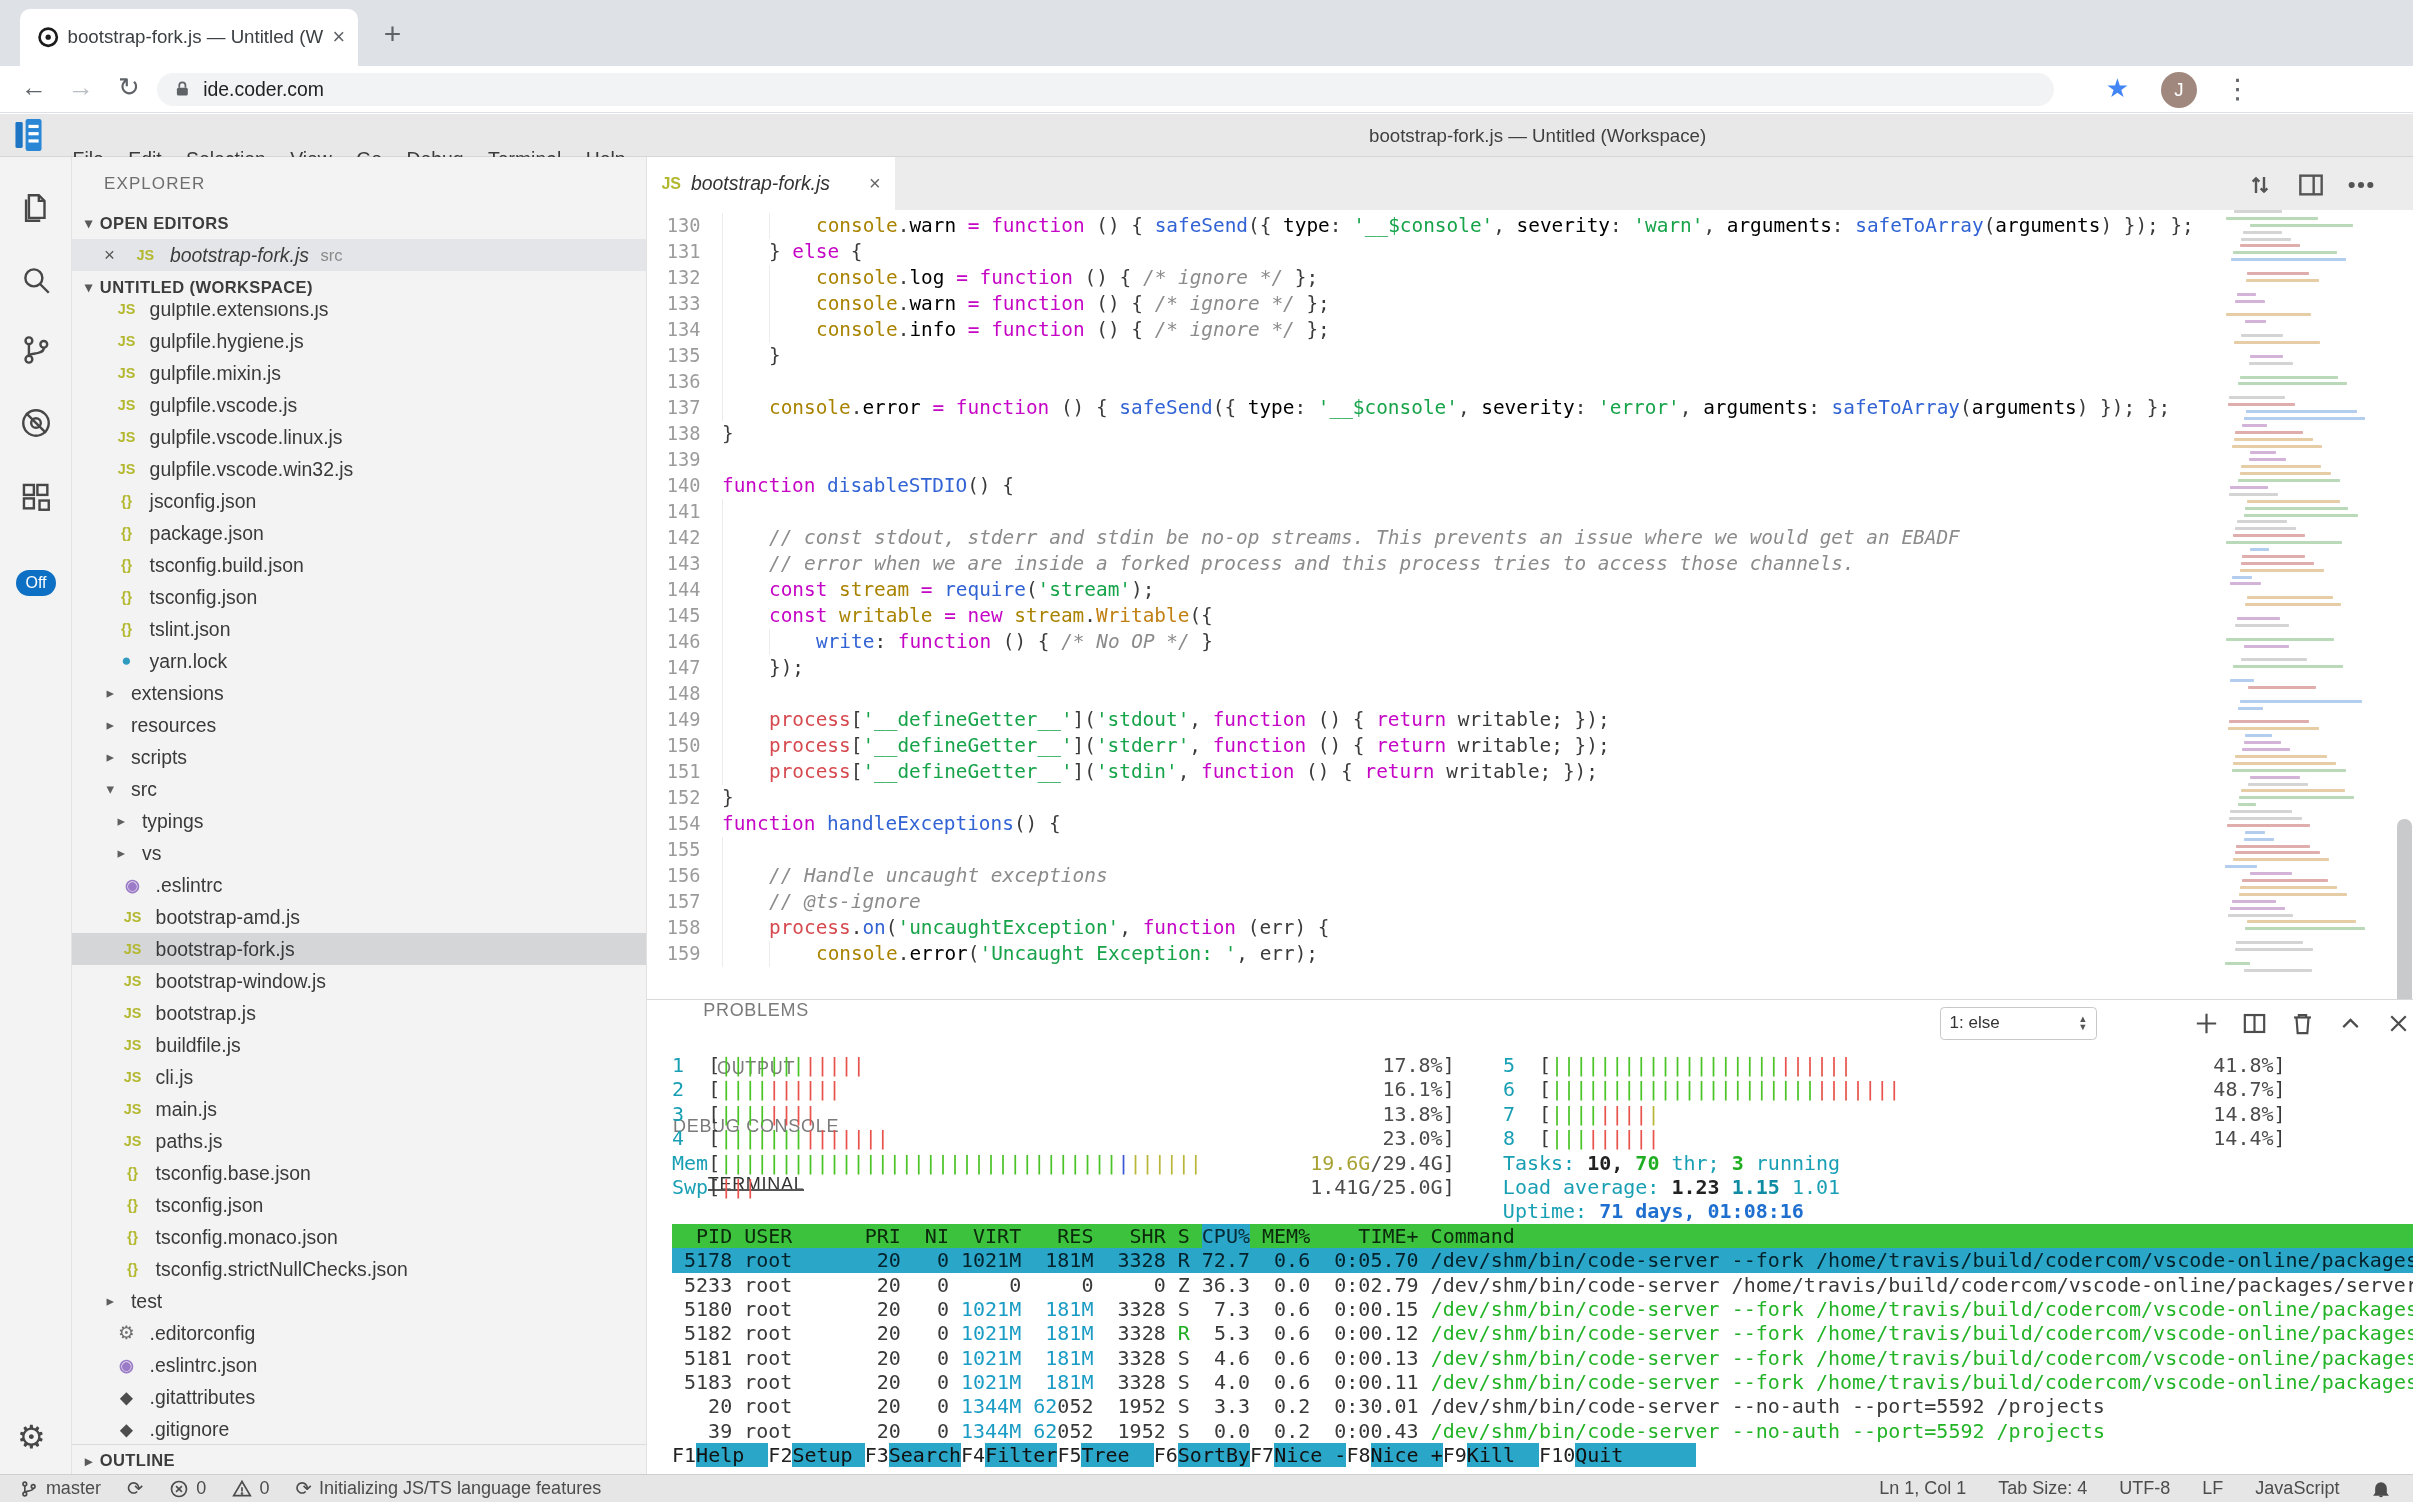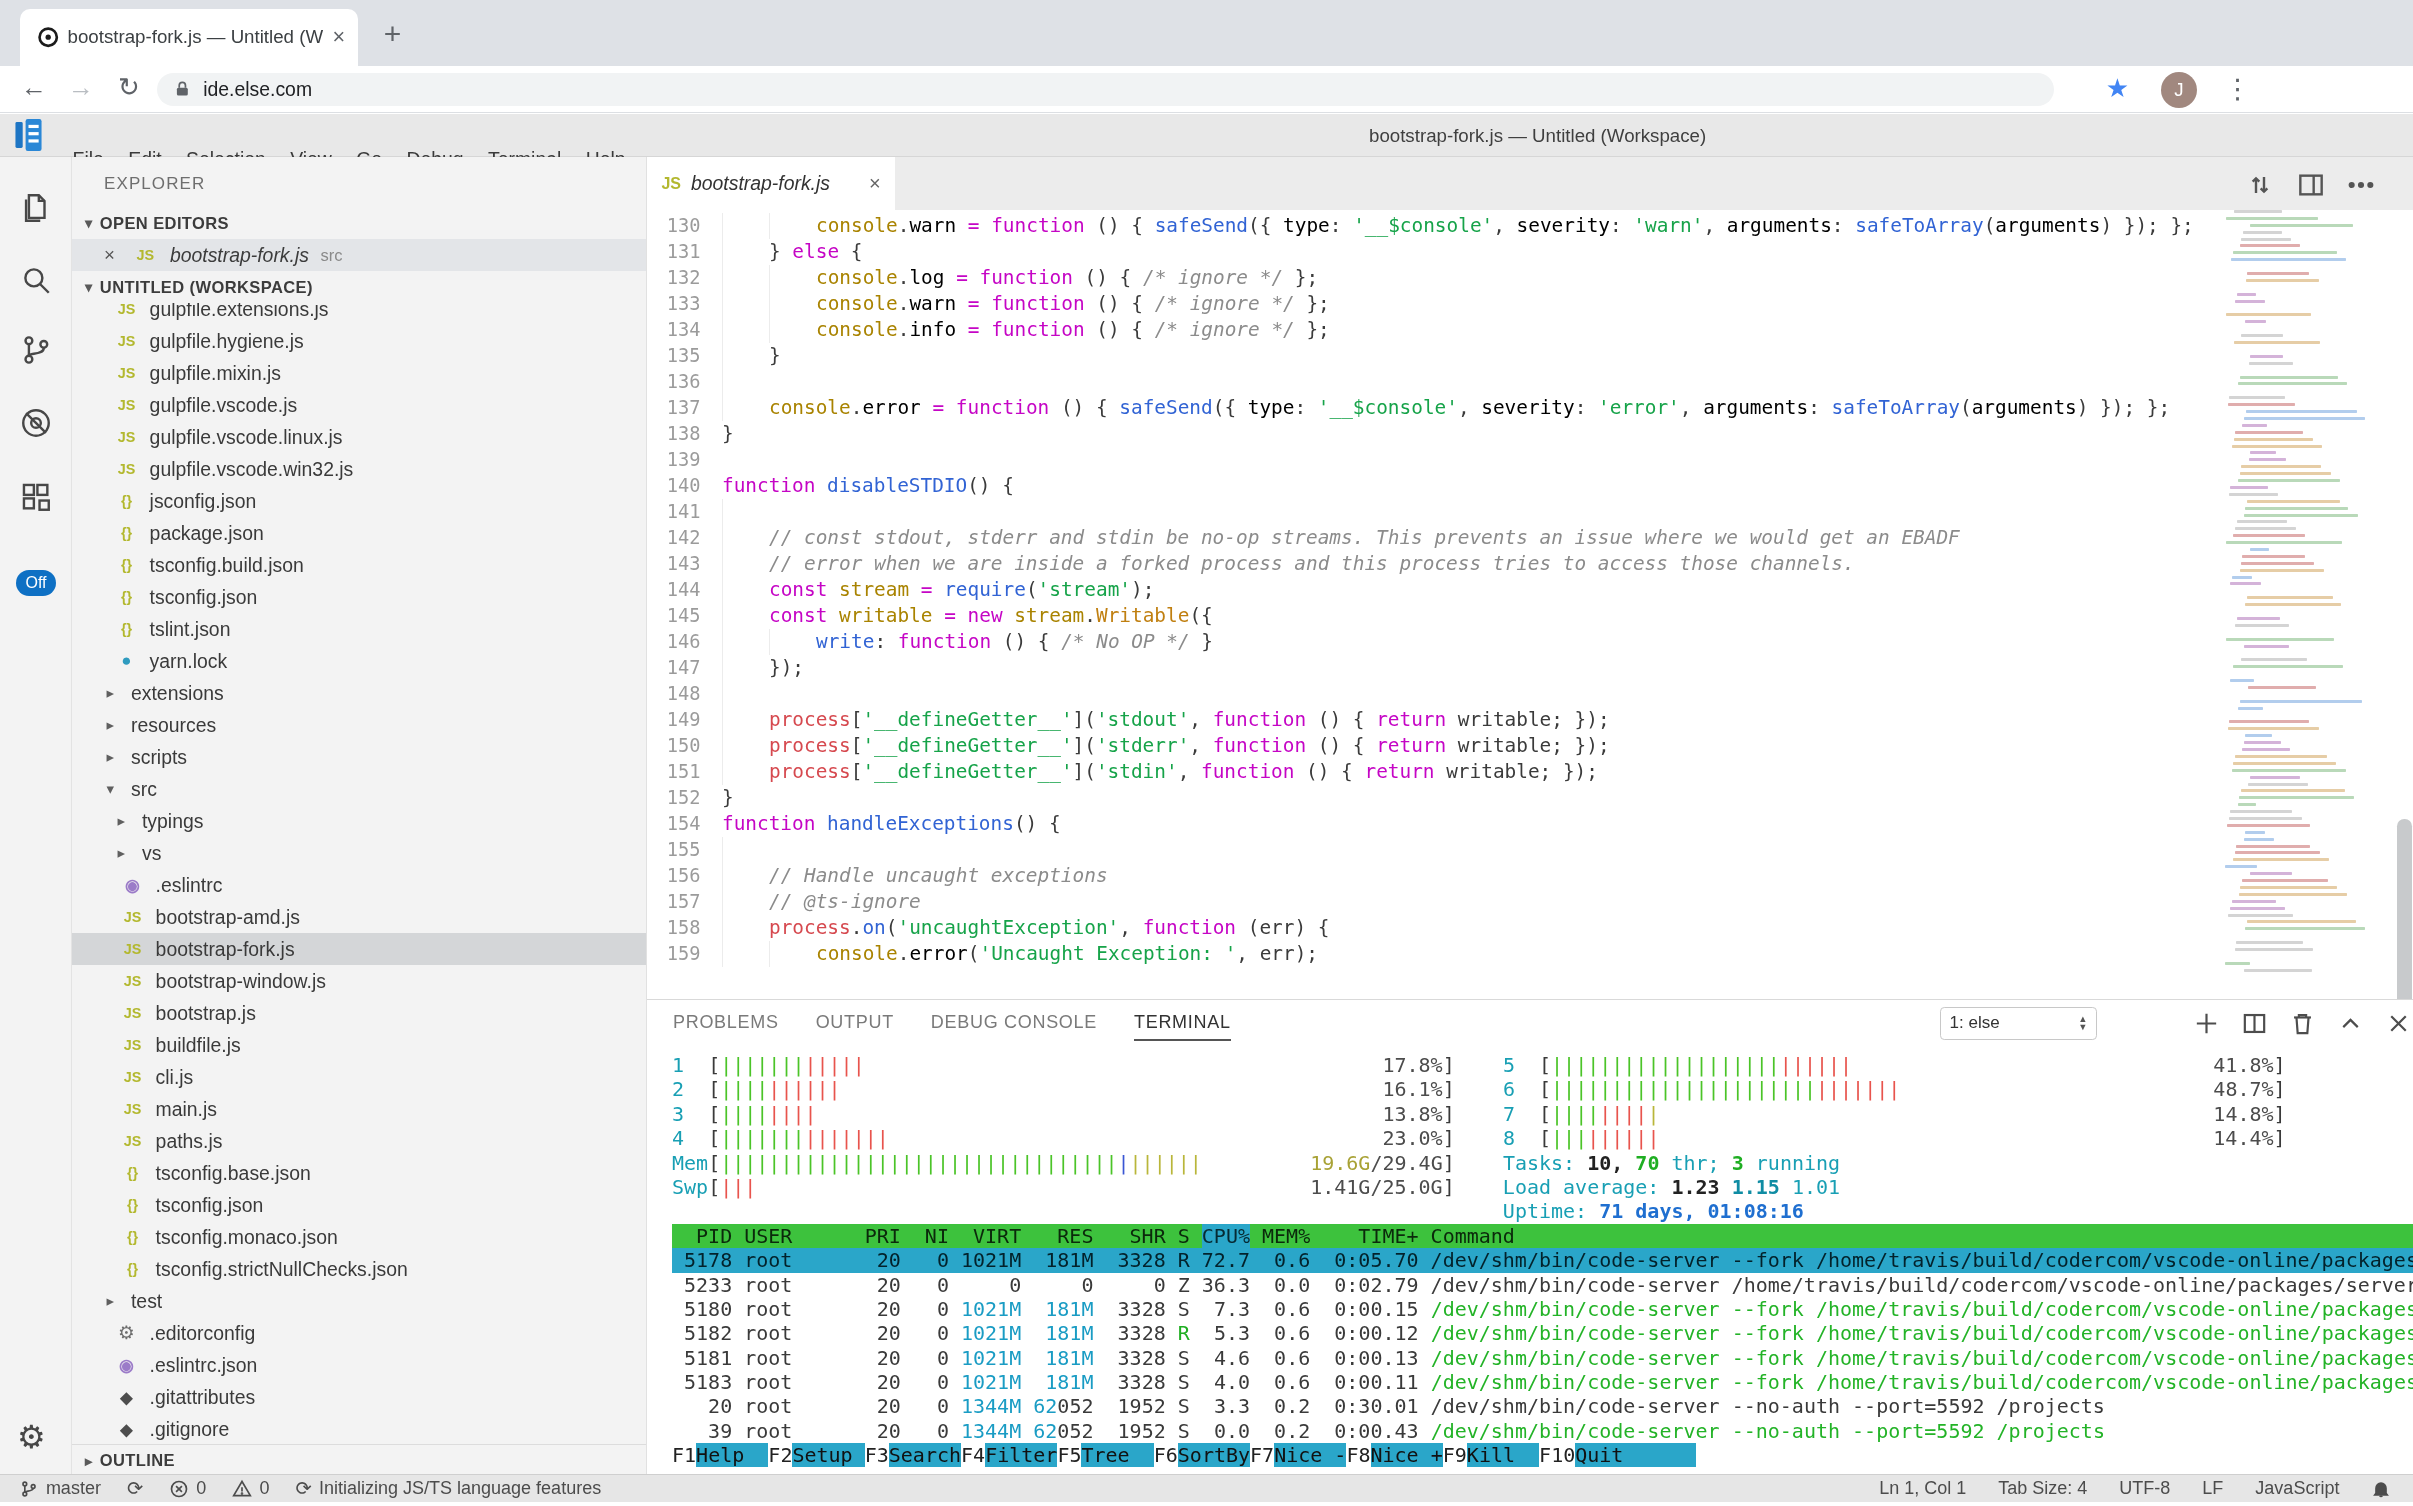--- a/index.html
+++ b/index.html
@@ -77,21 +77,21 @@
   .ind { display:inline-block; width:47px; border-left:0.7px solid #ececec; height:26px; vertical-align:top; }
   .d{color:#3b3b3b} .k{color:#c505c5} .v{color:#a98300} .m{color:#000000}
   .f{color:#3163d4} .s{color:#16a349} .c{color:#8b8b8b;font-style:italic}
   .r{color:#d6494f} .o{color:#c07f10}
   #minimap { position:absolute; right:18.7px; top:0; width:169px; height:789px; overflow:hidden; }
   .mline { position:absolute; height:2.9px; border-radius:0.7px; opacity:0.8; }
   #vscroll { position:absolute; right:1.4px; top:609px; width:14.4px; height:216px; background:#c8cacc; border-radius:7.2px; }
 
   
   #panel { position:absolute; top:842px; left:0; right:0; height:476px; background:#fff; border-top:0.7px solid #d9d9d9; overflow:hidden; }
-  #ptabs { position:absolute; top:0; left:26px; height:45px; display:flex; gap:37px; align-items:center; }
+  #ptabs { position:absolute; top:0; left:26px; height:45px; display:flex; gap:37px; align-items:center;flex-direction:column; }
   .ptab { font-size:18px; letter-spacing:0.7px; color:#7a7a7a; position:relative; height:100%; display:flex; align-items:center; }
   .ptab.active { color:#333; }
   .ptab.active::after { content:""; position:absolute; bottom:4.3px; left:0; right:0; height:1.4px; background:#555; }
   #termselect { position:absolute; left:1293px; top:6.5px; width:157px; height:33px; background:#fff; border:0.7px solid #c8c8c8; border-radius:4.3px; display:flex; align-items:center; padding:0 8.6px; }
   #termselect .val { font-size:17px; color:#333; flex:1; }
   #termselect .arrows { display:flex; flex-direction:column; font-size:9.3px; color:#555; line-height:8px; }
   .picon { position:absolute; top:9.3px; width:29px; height:29px; color:#4d4d4d; }
   .picon svg { width:29px; height:29px; stroke:currentColor; fill:none; stroke-width:1.8; }
   #term { position:absolute; left:25px; top:53px; right:0; bottom:0; }
   .tline { height:24.4px; width:100%; }
@@ -131,21 +131,21 @@
 </div>
 <div id="urlrow">
   <span class="navbtn" style="left:16px">←</span>
   <span class="navbtn" style="left:63px;color:#b9bdc2">→</span>
   <span class="navbtn" style="left:111px">↻</span>
   <div id="omnibox">
     <svg width="18.7" height="18.7" viewBox="0 0 24 24">
         <rect x="5" y="10" width="14" height="10" rx="2" fill="#5f6368"></rect>
         <path d="M8 10V7a4 4 0 0 1 8 0v3" fill="none" stroke="#5f6368" stroke-width="2.2"></path>
       </svg>
-    <span class="url">ide.else.com</span>
+    <span class="url">ide.coder.com</span>
   </div>
   <span id="star">★</span>
   <div id="avatar">J</div>
   <span id="kebab">⋮</span>
 </div>
 
 <div id="menubar">
   <svg id="vslogo" viewBox="0 0 20 22">
       <rect x="1" y="2" width="5" height="18" rx="1" fill="#1d75c4"></rect>
       <rect x="8" y="0" width="11" height="22" rx="1.5" fill="#2a87d6"></rect>

